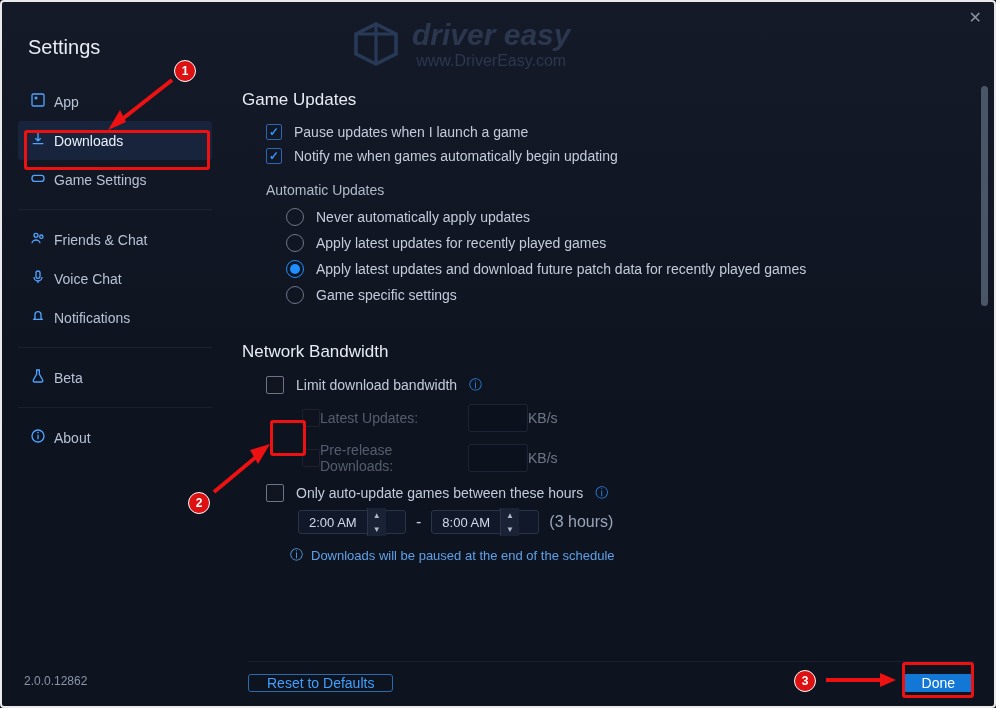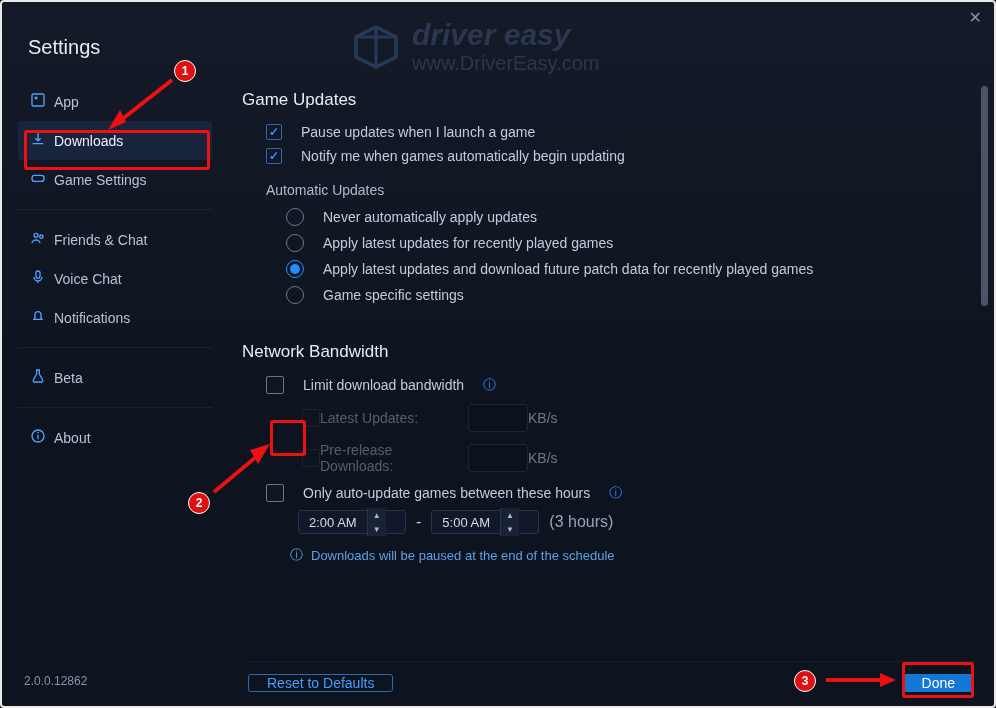--- a/index.html
+++ b/index.html
@@ -25,21 +25,21 @@
   .title {
     position: absolute; left: 26px; top: 34px;
     font-size: 20px; color: #e7ecf4; font-weight: 500;
   }
   .watermark {
     position:absolute; left:350px; top:16px;
     display:flex; align-items:center; color:#2f3f57; opacity:.5;
   }
   .watermark svg { margin-right:12px; }
   .wm-big { font-size:30px; font-style:italic; font-weight:600; color:#405576; }
-  .wm-sm  { font-size:20px; color:#405576;text-align:center; }
+  .wm-sm  { font-size:16px; color:#405576;text-align:center; }
   .sidebar {
     position:absolute; left:16px; top:80px; width:194px;
   }
   .side-item {
     display:flex; align-items:center; gap:8px;
     padding:10px 12px; color:#b7c2d5; font-size:14px;
     cursor:pointer; border-radius:3px; position:relative;
   }
   .side-item.active {
     background:#18243c; color:#eaf1fb;
@@ -54,21 +54,21 @@
     position:absolute; right:6px; top:80px; bottom:4px; width:10px;
   }
   .scroll-thumb {
     position:absolute; right:0; width:7px; height:220px; top:4px;
     background:#4a5568; border-radius:4px;
   }
   .section-h {
     font-size:17px; color:#e7ecf4; font-weight:500; margin:8px 0 14px;
   }
   .chk-row, .radio-row {
-    display:flex; align-items:center; gap:19px;
+    display:flex; align-items:center; gap:12px;
     margin:8px 0 8px 24px; font-size:14px; color:#c3cbdb;
   }
   .chk {
     width:16px; height:16px; border:1px solid #2c67b3;
     border-radius:2px; display:flex; align-items:center; justify-content:center;
     cursor:pointer;
   }
   .chk.checked::after {
     content:"✓"; color:#2f93ff; font-size:12px; font-weight:bold;
   }
@@ -281,21 +281,21 @@
     <div style="display:flex; align-items:center; gap:10px; margin:8px 0 0 56px">
       <div class="timebox">
         <span>2:00 AM</span>
         <div class="stepper">
           <div>▲</div>
           <div>▼</div>
         </div>
       </div>
       <span>-</span>
       <div class="timebox">
-        <span>5:00 AM</span>
+        <span>8:00 AM</span>
         <div class="stepper">
           <div>▲</div>
           <div>▼</div>
         </div>
       </div>
       <span style="color:#9aa4b8">(3 hours)</span>
     </div>
 
     <div class="note">
       <span>ⓘ</span>

